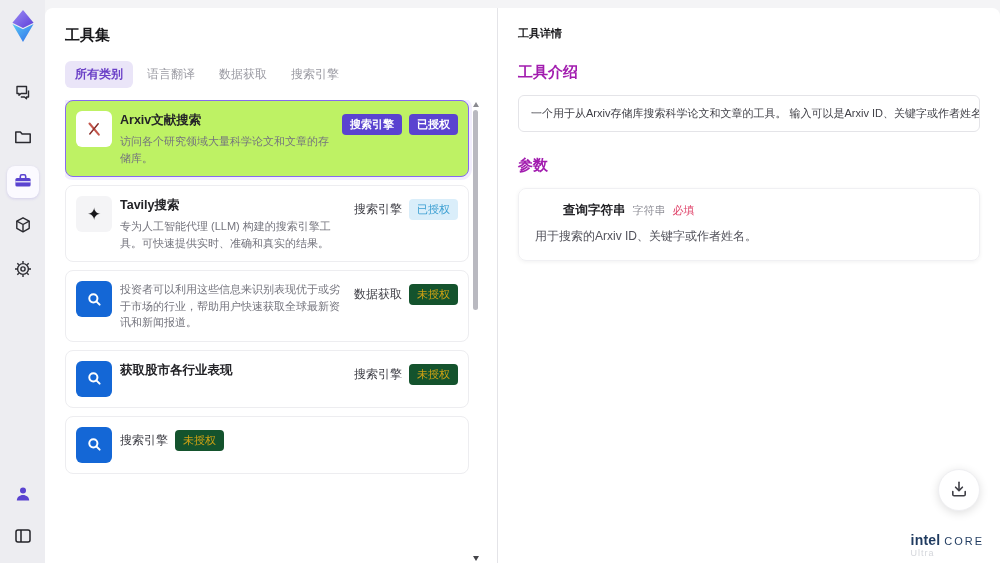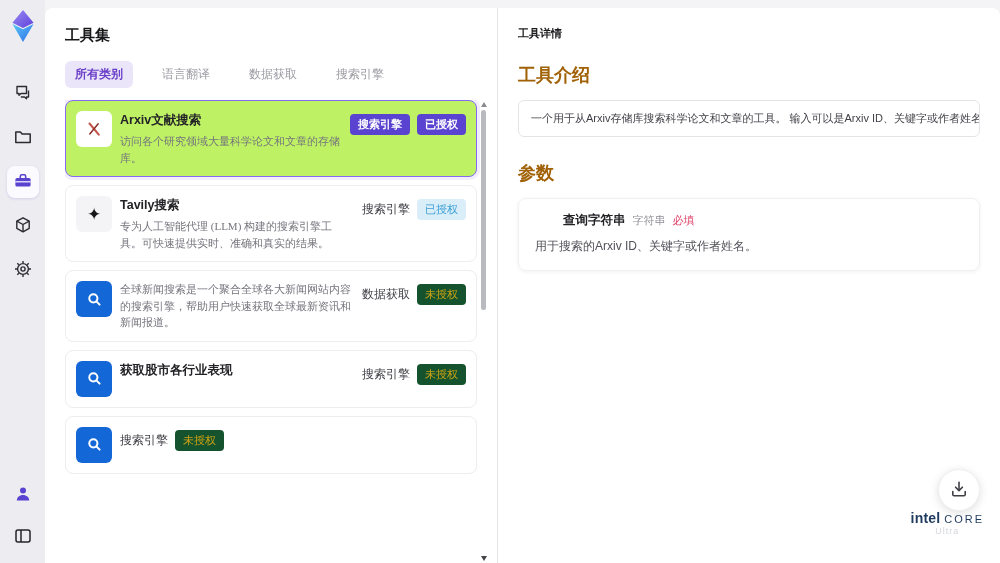--- a/index.html
+++ b/index.html
@@ -19,73 +19,73 @@
   .bottom-nav { display:flex; flex-direction:column; gap:10px; align-items:center; }
 
   
   .main { flex:1; display:flex; flex-direction:column; background:#f4f4f6; min-width:0; }
   .topstrip { height:8px; flex:none; }
   .content { flex:1; display:flex; background:#fff; border-radius:8px 8px 0 0;
              overflow:hidden; min-height:0; }
 
   
   .list-panel { width:453px; flex:none; border-right:1px solid #e4e4e8;
-                padding:14px 8px 0 20px; display:flex; flex-direction:column; min-height:0; }
+                padding:14px 16px 0 20px; display:flex; flex-direction:column; min-height:0; }
   .list-title { font-size:15px; font-weight:bold; color:#18181b; margin:4px 0 16px; }
-  .tabs { display:flex; gap:19px; margin-bottom:12px; flex:none; }
+  .tabs { display:flex; gap:4px; margin-bottom:12px; flex:none; }
   .tab { border:none; background:transparent; font-size:12px; color:#9b9ba3; padding:5px 10px;
          border-radius:6px; cursor:pointer; font-family:inherit; }
   .tab.active { background:#eae5f8; color:#6a3fc7; font-weight:bold; }
 
   .tool-scroll { position:relative; flex:1; min-height:0; padding-right:12px; overflow:hidden; }
   .tool-card { display:flex; gap:8px; align-items:flex-start; background:#fff;
                border:1px solid #ededf0; border-radius:8px; padding:10px; margin-bottom:8px; cursor:pointer; }
   .tool-card.selected { border:1.5px solid #876af0; background:#bef264;
                         box-shadow:0 0 0 3px rgba(124,92,240,.10); }
   .tool-icon { width:36px; height:36px; border-radius:6px; background:#f4f4f6; flex:none;
                display:flex; align-items:center; justify-content:center; overflow:hidden; }
   .tool-icon.bg-white { background:#fff; }
   .tool-icon.bg-blue  { background:#1467d6; }
   .tool-icon .star { font-size:17px; color:#17171b; line-height:1; }
   .tool-body { flex:1; min-width:0; }
   .tool-name { font-size:12.5px; font-weight:bold; color:#232327; margin:1px 0 4px; }
-  .tool-desc { font-size:11px; color:#74747d; line-height:1.5;font-family:Liberation Serif, serif; }
+  .tool-desc { font-size:11px; color:#74747d; line-height:1.5; }
   .tool-tags { flex:none; display:flex; gap:7px; align-items:center; padding-top:3px; }
   .cat-text  { font-size:12px; color:#3f3f46; }
   .pill { font-size:11px; padding:3px 8px; border-radius:4px; white-space:nowrap; }
   .pill.solid  { background:#5a43d0; color:#fff; font-weight:bold; }
   .pill.cyan   { background:#daeefa; color:#3b9fd2; }
   .pill.yellow { background:#14532d; color:#cfa213; }
 
   .vscrollbar { position:absolute; right:0; top:2px; bottom:2px; width:10px; }
   .vscrollbar .arrow-up, .vscrollbar .arrow-down { position:absolute; left:2px; width:0; height:0;
       border-left:3.5px solid transparent; border-right:3.5px solid transparent; }
   .vscrollbar .arrow-up   { top:0; border-bottom:5px solid #8a8a90; }
   .vscrollbar .arrow-down { bottom:0; border-top:5px solid #444449; }
   .vscrollbar .thumb { position:absolute; left:2px; top:8px; width:5px; height:200px;
       background:#b9b9c0; border-radius:3px; }
 
   
   .detail-panel { flex:1; position:relative; padding:14px 20px; min-width:0; }
   .detail-title { font-size:11px; font-weight:bold; color:#18181b; margin:4px 0 22px; }
-  .section-h { font-size:18px; font-weight:bold; color:#a16207; margin-bottom:13px; }
+  .section-h { font-size:15px; font-weight:bold; color:#a21caf; margin-bottom:13px; }
   .intro-box { border:1px solid #e4e4e8; border-radius:6px; padding:10px 12px;
                font-size:11px; color:#3f3f46; white-space:nowrap; overflow:hidden; margin-bottom:24px; }
   .param-card { border:1px solid #f0f0f3; border-radius:8px; box-shadow:0 1px 4px rgba(0,0,0,.06);
                 padding:13px 16px 15px; margin-top:2px; }
   .param-head { display:flex; align-items:baseline; gap:7px; margin-bottom:9px; }
   .param-name { font-size:12.5px; font-weight:bold; color:#232327;margin-left:28px; }
   .param-type { font-size:11px; color:#8e8e96; }
   .param-req  { font-size:11px; color:#e0436a; }
   .param-desc { font-size:12px; color:#52525b; }
 
   .fab { position:absolute; right:20px; bottom:52px; width:42px; height:42px; border-radius:50%;
          background:#fff; border:1px solid #efeff2; box-shadow:0 2px 10px rgba(0,0,0,.13);
          display:flex; align-items:center; justify-content:center; cursor:pointer; }
-  .intel-brand { position:absolute; right:16px; bottom:26px; text-align:center; line-height:1.1;
+  .intel-brand { position:absolute; right:16px; bottom:4px; text-align:left; line-height:1.1;
                  color:#1f3a5f; user-select:none; }
   .intel-brand .row1 { font-size:14px; }
   .intel-brand .intel { font-weight:bold; letter-spacing:.2px; }
   .intel-brand .core { font-size:11px; letter-spacing:2px; font-weight:normal; }
   .intel-brand .ultra { font-size:9px; color:#d4d6db; letter-spacing:1px; margin-top:1px; }
 </style>
 </head>
 <body>
 
 <div class="app">
@@ -218,21 +218,21 @@
     </div>
   </div>
               <div class="tool-card">
     <div class="tool-icon bg-blue">
                   <svg width="19" height="19" viewBox="0 0 20 20" fill="none" stroke="#fff" stroke-width="2.1" stroke-linecap="round">
                     <circle cx="8.8" cy="8.8" r="4.3"></circle>
                     <path d="M12.2 12.2L15.4 15.4"></path>
                   </svg>
                 </div>
     <div class="tool-body">
-      <div class="tool-desc">全球新闻搜索是一个聚合全球各大新闻网站内容的搜索引擎，帮助用户快速获取全球最新资讯和新闻报道。</div>
+      <div class="tool-desc">投资者可以利用这些信息来识别表现优于或劣于市场的行业，帮助用户快速获取全球最新资讯和新闻报道。</div>
     </div>
     <div class="tool-tags">
       <span class="cat-text">数据获取</span>
       <span class="pill yellow">未授权</span>
     </div>
   </div>
               <div class="tool-card">
     <div class="tool-icon bg-blue">
                   <svg width="19" height="19" viewBox="0 0 20 20" fill="none" stroke="#fff" stroke-width="2.1" stroke-linecap="round">
                     <circle cx="8.8" cy="8.8" r="4.3"></circle>

